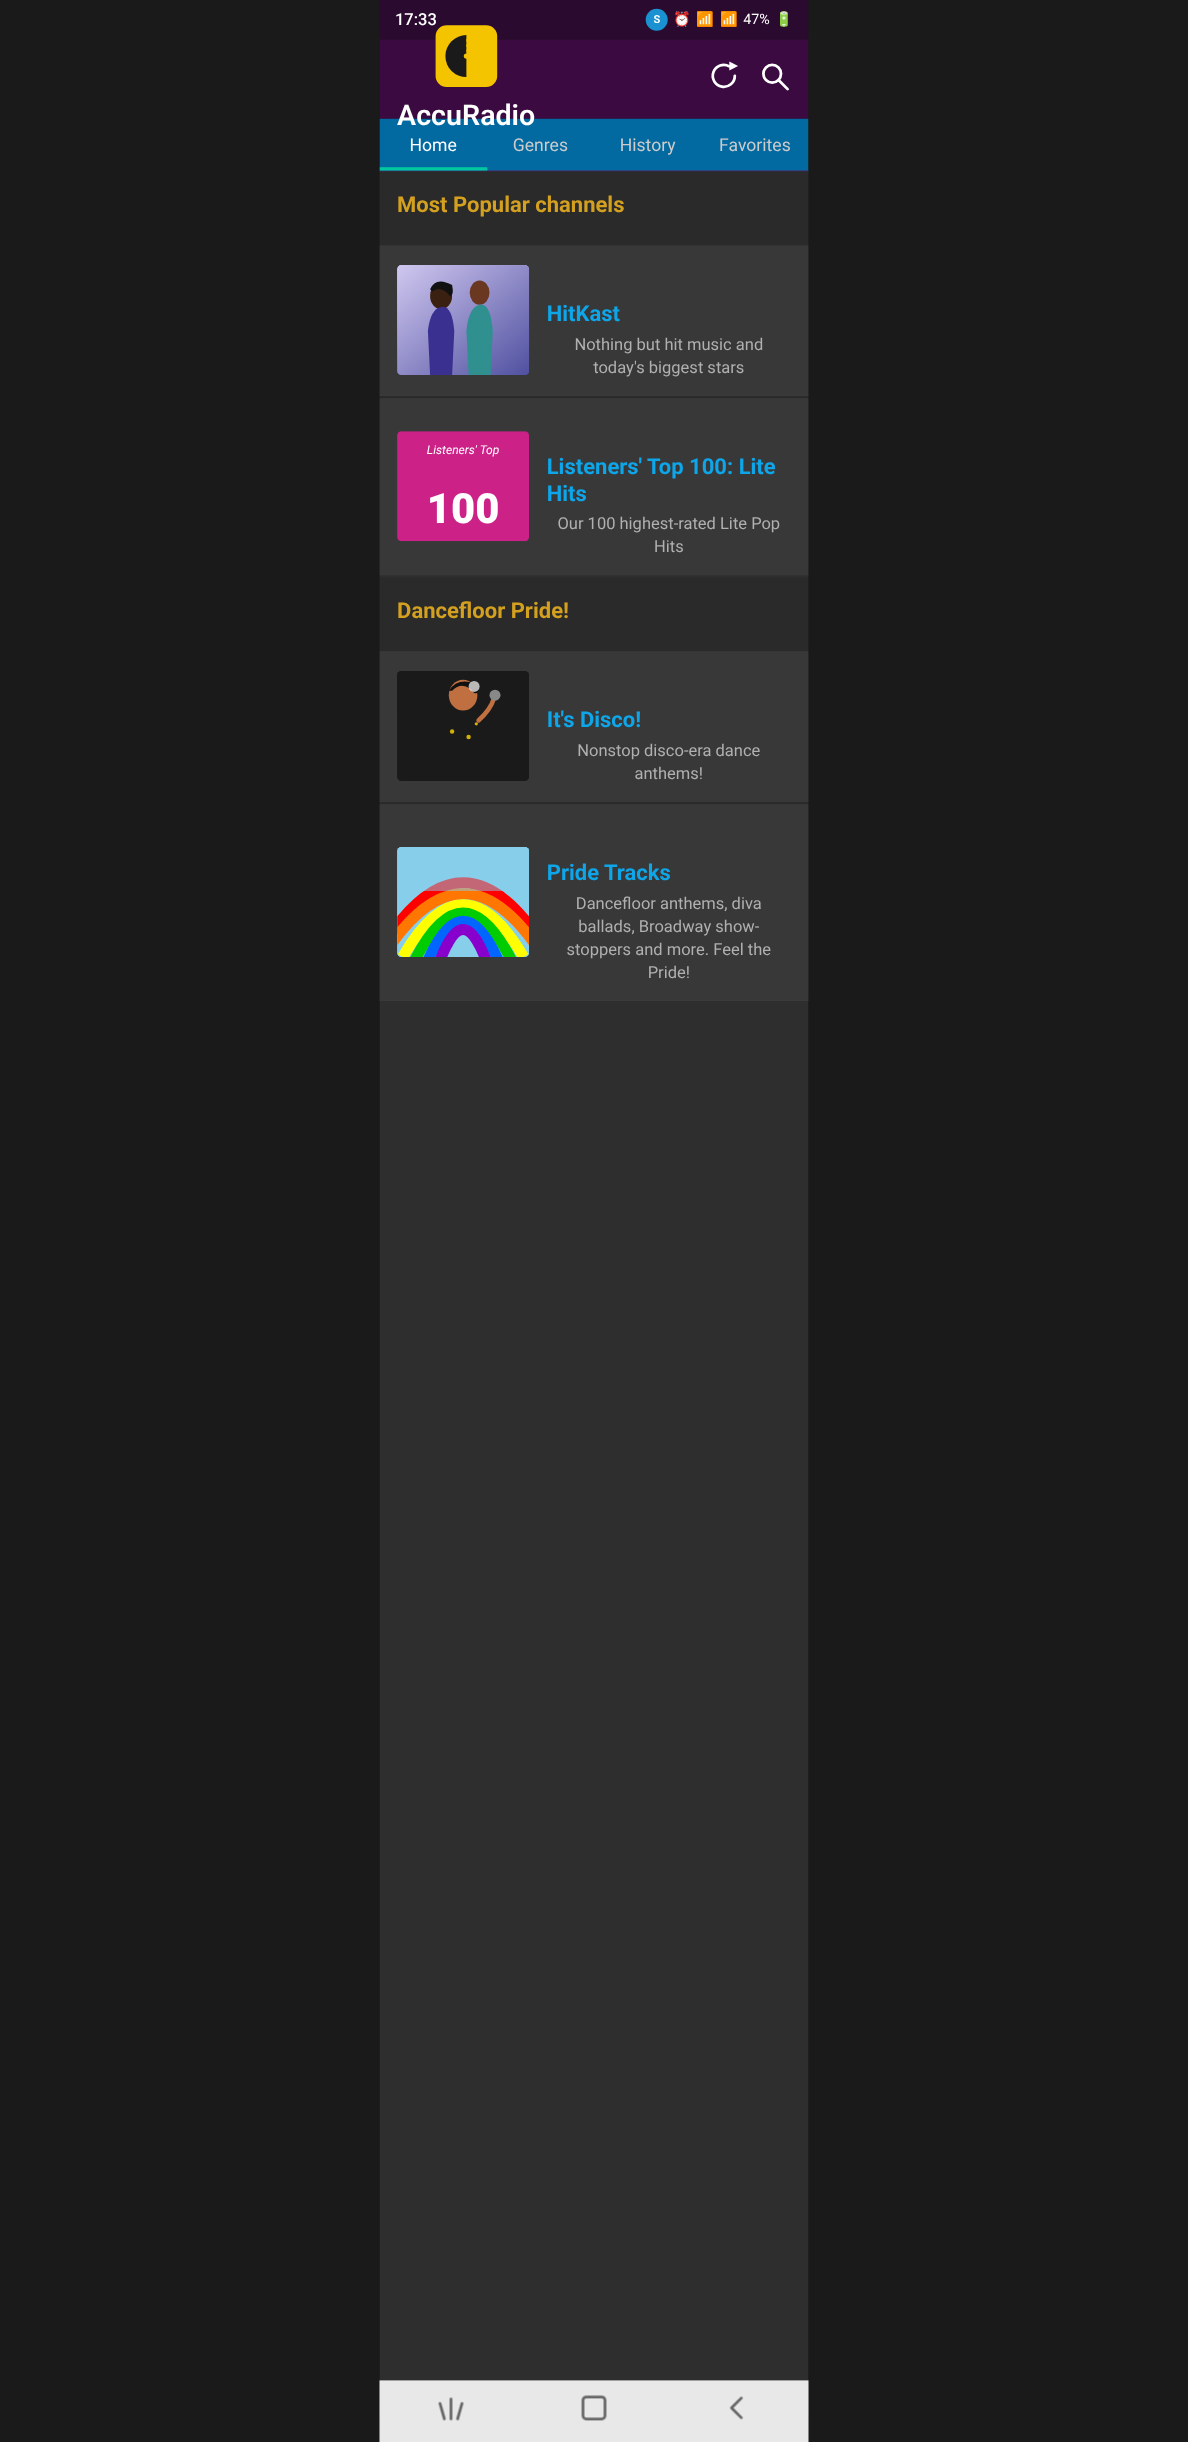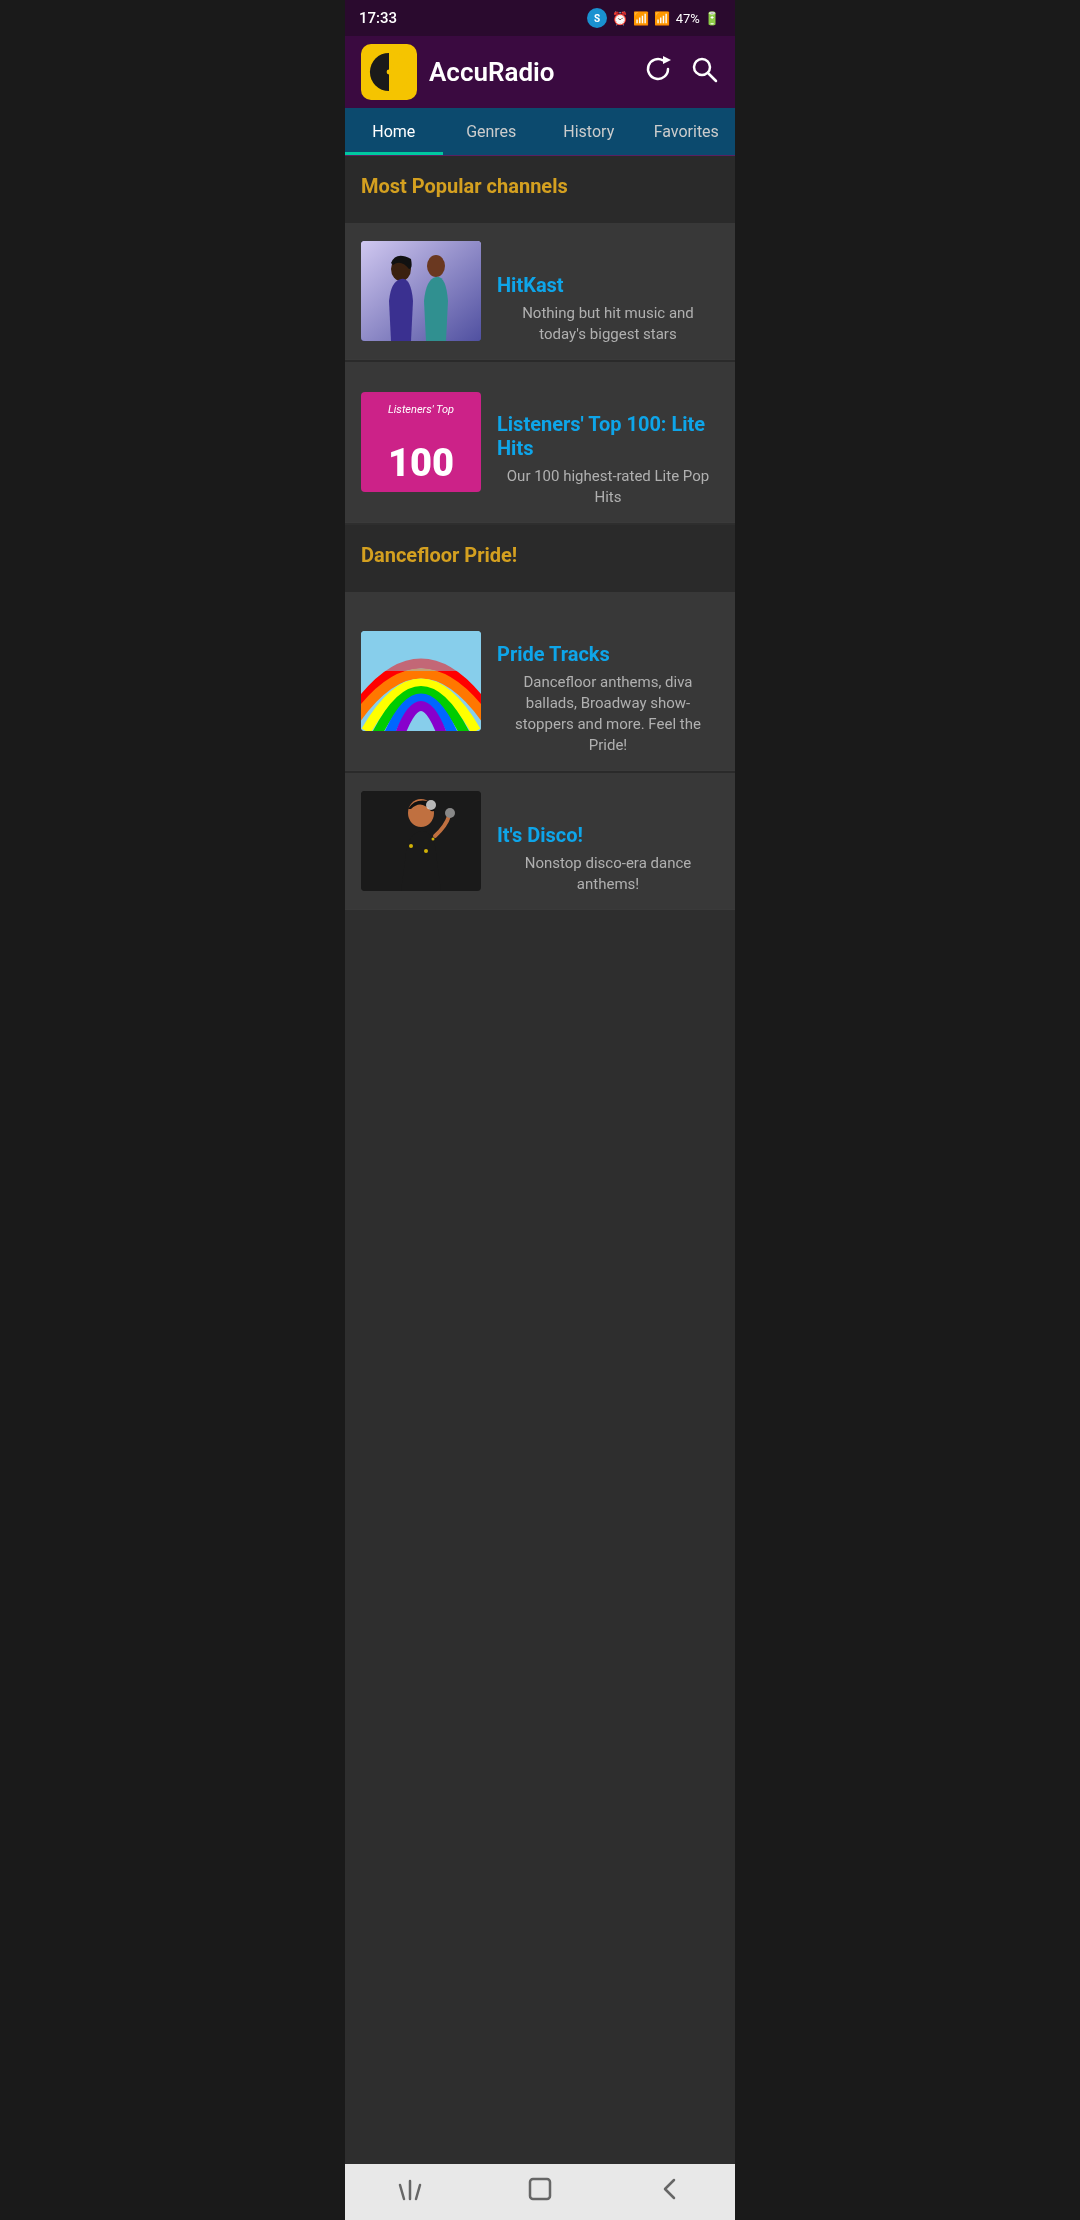--- a/index.html
+++ b/index.html
@@ -54,20 +54,21 @@
       display: flex;
       align-items: center;
       padding: 10px 16px;
       height: 72px;
       justify-content: space-between;
     }
     .header-left {
       display: flex;
       align-items: center;
       gap: 12px;
+      flex-direction: column;
     }
     .app-logo {
       width: 56px;
       height: 56px;
       background: #f5c400;
       border-radius: 10px;
       display: flex;
       align-items: center;
       justify-content: center;
       position: relative;
@@ -92,21 +93,21 @@
       gap: 16px;
     }
     .header-icon {
       color: white;
       font-size: 26px;
       cursor: pointer;
     }
 
     
     .nav-tabs {
-      background: #0c4a6e;
+      background: #0369a1;
       display: flex;
       border-bottom: 1px solid #5a2060;
     }
     .nav-tab {
       flex: 1;
       text-align: center;
       padding: 14px 4px;
       color: #ccc;
       font-size: 16px;
       cursor: pointer;
@@ -380,68 +381,68 @@
 
     </div>
   </div>
 
   <div>
     <div class="section-title">Dancefloor Pride!</div>
     <div class="channel-list">
 
       <div class="channel-item">
         <div class="channel-thumb">
+          <div class="thumb-disco">
+
+            <svg width="120" height="100" viewBox="0 0 120 100" xmlns="http://www.w3.org/2000/svg">
+              <rect width="120" height="100" fill="#1a1a1a"></rect>
+
+              <ellipse cx="60" cy="22" rx="13" ry="14" fill="#c07040"></ellipse>
+
+              <path d="M47 18 Q55 5 73 12 Q76 22 70 20 Q60 8 50 18 Z" fill="#111"></path>
+              <circle cx="70" cy="14" r="5" fill="white" opacity="0.7"></circle>
+
+              <path d="M44 70 Q46 42 60 40 Q74 38 76 70 L80 100 L40 100 Z" fill="#1a1a1a"></path>
+
+              <path d="M74 45 Q85 35 88 25" stroke="#c07040" stroke-width="4" fill="none" stroke-linecap="round"></path>
+              <circle cx="89" cy="22" r="5" fill="#888"></circle>
+
+              <circle cx="50" cy="55" r="2" fill="#ffd700" opacity="0.8"></circle>
+              <circle cx="65" cy="60" r="2" fill="#ffd700" opacity="0.8"></circle>
+              <circle cx="72" cy="48" r="1.5" fill="#ffd700" opacity="0.8"></circle>
+            </svg>
+          </div>
+        </div>
+        <div class="channel-info">
+          <div class="channel-name">It's Disco!</div>
+          <div class="channel-desc">Nonstop disco-era dance anthems!</div>
+        </div>
+      </div>
+
+      <div class="channel-item">
+        <div class="channel-thumb">
           <div class="thumb-pride">
             
             <svg width="120" height="100" viewBox="0 0 120 100" xmlns="http://www.w3.org/2000/svg">
               <rect width="120" height="100" fill="#87ceeb"></rect>
 
               <path d="M-10 85 Q60 -20 130 85" stroke="#ff0000" stroke-width="10" fill="none"></path>
               <path d="M-10 95 Q60 -10 130 95" stroke="#ff7700" stroke-width="10" fill="none"></path>
               <path d="M5 100 Q60 5 115 100" stroke="#ffff00" stroke-width="10" fill="none"></path>
               <path d="M15 105 Q60 15 105 105" stroke="#00cc00" stroke-width="10" fill="none"></path>
               <path d="M25 110 Q60 25 95 110" stroke="#0066ff" stroke-width="10" fill="none"></path>
               <path d="M35 115 Q60 35 85 115" stroke="#8800cc" stroke-width="10" fill="none"></path>
 
               <rect width="120" height="40" fill="#87ceeb" opacity="0.5"></rect>
             </svg>
           </div>
         </div>
         <div class="channel-info">
           <div class="channel-name">Pride Tracks</div>
           <div class="channel-desc">Dancefloor anthems, diva ballads, Broadway show-stoppers and more. Feel the Pride!</div>
-        </div>
-      </div>
-
-      <div class="channel-item">
-        <div class="channel-thumb">
-          <div class="thumb-disco">
-
-            <svg width="120" height="100" viewBox="0 0 120 100" xmlns="http://www.w3.org/2000/svg">
-              <rect width="120" height="100" fill="#1a1a1a"></rect>
-
-              <ellipse cx="60" cy="22" rx="13" ry="14" fill="#c07040"></ellipse>
-
-              <path d="M47 18 Q55 5 73 12 Q76 22 70 20 Q60 8 50 18 Z" fill="#111"></path>
-              <circle cx="70" cy="14" r="5" fill="white" opacity="0.7"></circle>
-
-              <path d="M44 70 Q46 42 60 40 Q74 38 76 70 L80 100 L40 100 Z" fill="#1a1a1a"></path>
-
-              <path d="M74 45 Q85 35 88 25" stroke="#c07040" stroke-width="4" fill="none" stroke-linecap="round"></path>
-              <circle cx="89" cy="22" r="5" fill="#888"></circle>
-
-              <circle cx="50" cy="55" r="2" fill="#ffd700" opacity="0.8"></circle>
-              <circle cx="65" cy="60" r="2" fill="#ffd700" opacity="0.8"></circle>
-              <circle cx="72" cy="48" r="1.5" fill="#ffd700" opacity="0.8"></circle>
-            </svg>
-          </div>
-        </div>
-        <div class="channel-info">
-          <div class="channel-name">It's Disco!</div>
-          <div class="channel-desc">Nonstop disco-era dance anthems!</div>
         </div>
       </div>
 
     </div>
   </div>
 
   <div style="height: 60px;"></div>
 </div>
 
 <div class="bottom-nav">

